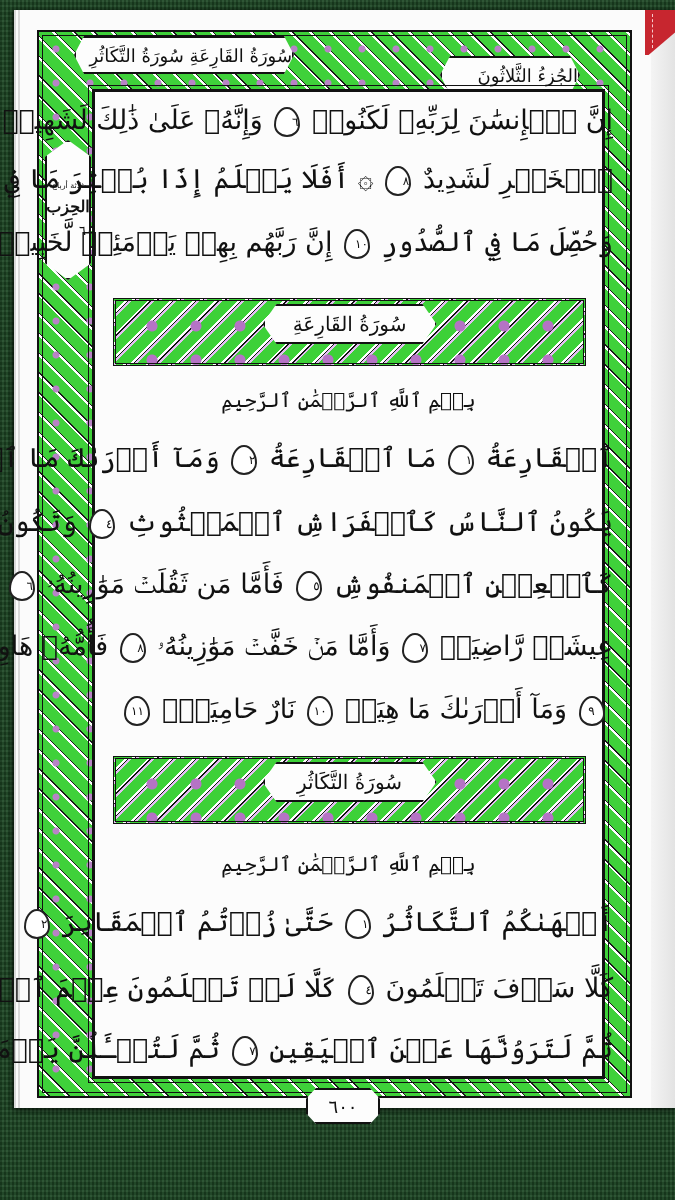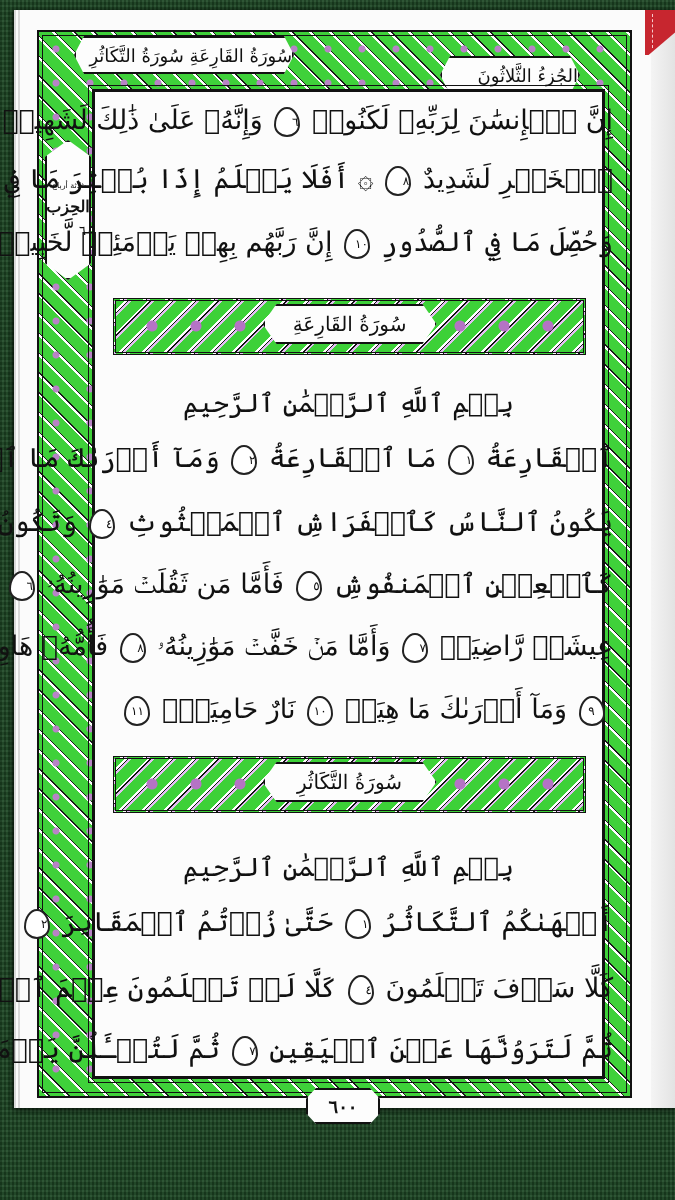--- a/index.html
+++ b/index.html
@@ -72,43 +72,43 @@
     font-size: 27px; color: #111; white-space: nowrap; text-align-last: justify;
   }
   .line.center { text-align: center; text-align-last: center; }
   .ayah-mark {
     display: inline-block; width: 26px; height: 30px; margin: 0 3px;
     border: 2px solid #222; border-radius: 50% 50% 50% 50% / 60% 60% 40% 40%;
     font-size: 12px; text-align: center; line-height: 26px; vertical-align: middle;
     background: #fff;
   }
   .surah-banner {
-    position: absolute; left: 113px; width: 473px; height: 57px;
+    position: absolute; left: 113px; width: 473px; height: 68px;
     border: 3px double #111;
     background:
       radial-gradient(circle, #b573c5 0 5px, transparent 6px) 14px 8px/44px 34px,
       repeating-linear-gradient(135deg, #3dd138 0 6px, #ffffff 6px 8px, #111 8px 9px, #e2bff0 9px 11px, #3dd138 11px 16px);
   }
   .banner-title {
     position: absolute; left: 50%; top: 3px; transform: translateX(-50%);
     width: 174px; height: 40px; background: #fdfdfd; border: 2px solid #111;
     clip-path: polygon(14px 0, calc(100% - 14px) 0, 100% 50%, calc(100% - 14px) 100%, 14px 100%, 0 50%);
     display: flex; align-items: center; justify-content: center;
     font-size: 20px; color: #111; direction: rtl;
   }
   .basmala {
     position: absolute; left: 100px; width: 497px; text-align: center; direction: rtl;
-    font-size: 26px; color: #111;
+    font-size: 20px; color: #111;
   }
   .page-number {
     position: absolute; left: 306px; top: 1088px; width: 74px; height: 36px;
     background: #fdfdfd; border: 2px solid #111;
     clip-path: polygon(10px 0, calc(100% - 10px) 0, 100% 30%, 100% 70%, calc(100% - 10px) 100%, 10px 100%, 0 70%, 0 30%);
     display: flex; align-items: center; justify-content: center;
-    font-size: 18px; color: #111; font-weight: bold;
+    font-size: 18px; color: #111; font-weight: normal;
   }
 </style>
 </head>
 <body>
 
 <div class="page">
   <div class="page-edge"></div>
   <div class="ribbon"></div>
 </div>
 

